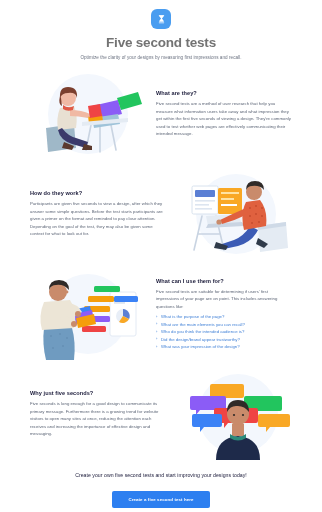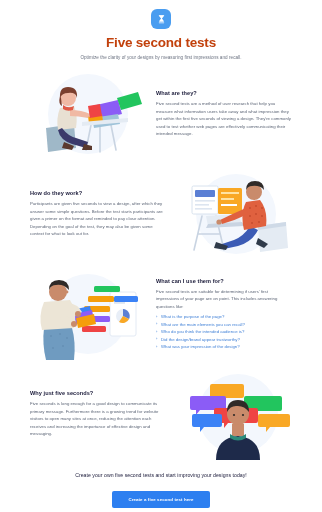--- a/index.html
+++ b/index.html
@@ -13,21 +13,21 @@
 
   
   .header { padding: 9px 0 0 0; text-align: center; }
   .logo-badge {
     width: 20px; height: 20px; margin: 0 auto 6px auto;
     background: #4a9df0; border-radius: 6px;
     display: flex; align-items: center; justify-content: center;
   }
   .logo-badge svg { display: block; }
   .page-title {
-    font-size: 13.5px; font-weight: bold; color: #c2410c;
+    font-size: 13.5px; font-weight: bold; color: #737373;
     letter-spacing: -0.2px; line-height: 1.2;
   }
   .page-subtitle {
     font-size: 4.6px; color: #6b7280; margin-top: 4px;
     letter-spacing: 0.05px;
   }
 
   
   .section {
     display: flex; align-items: center;

